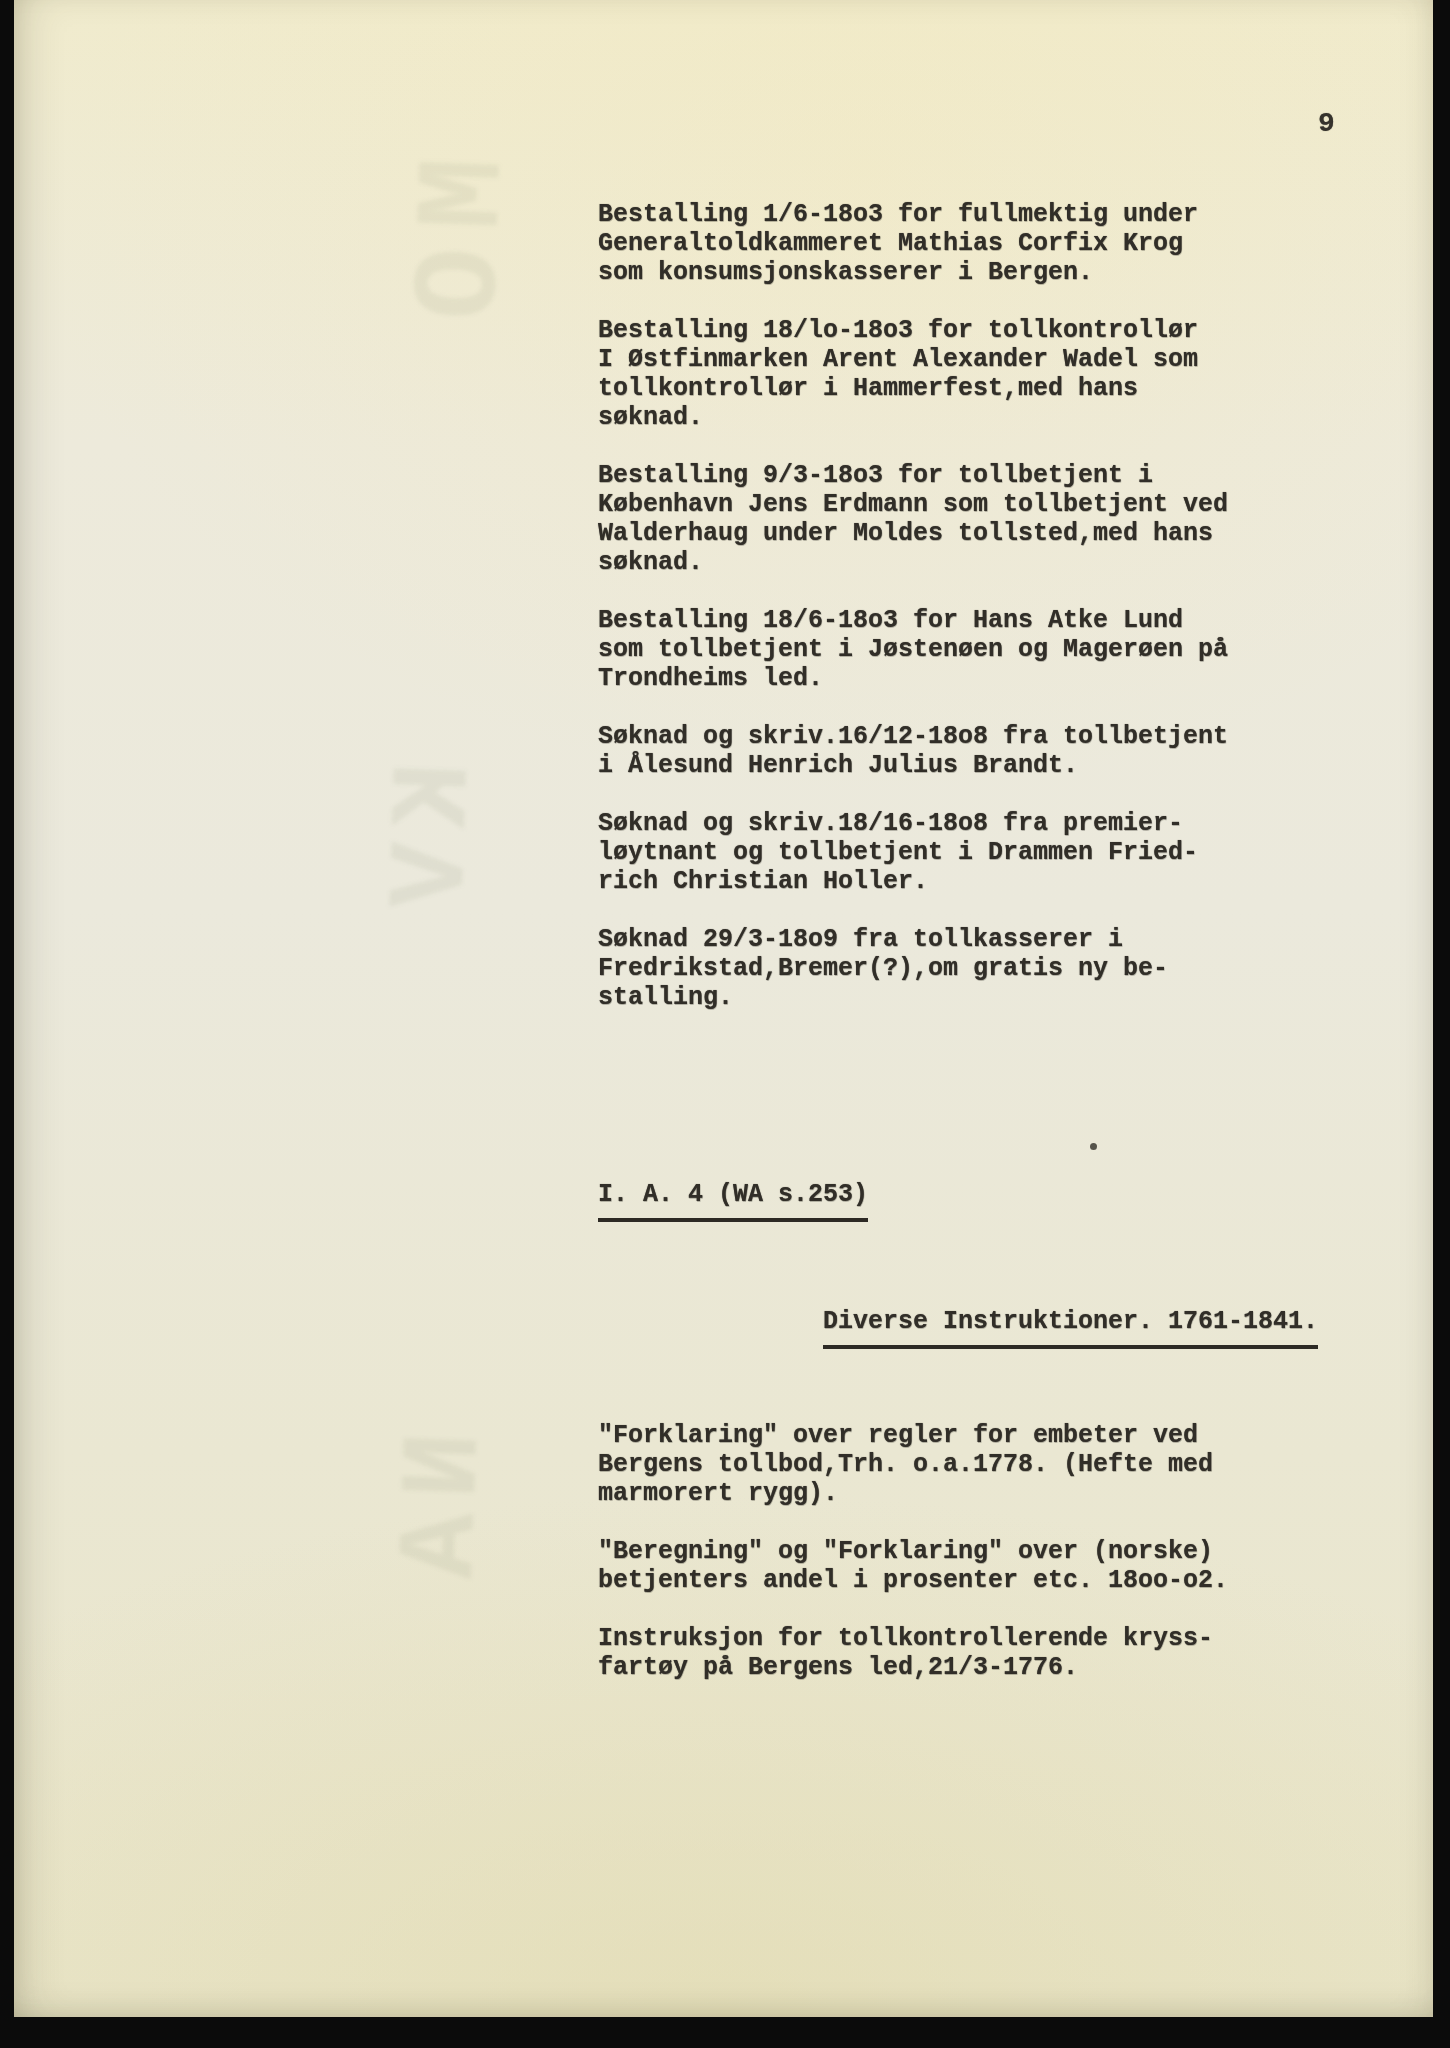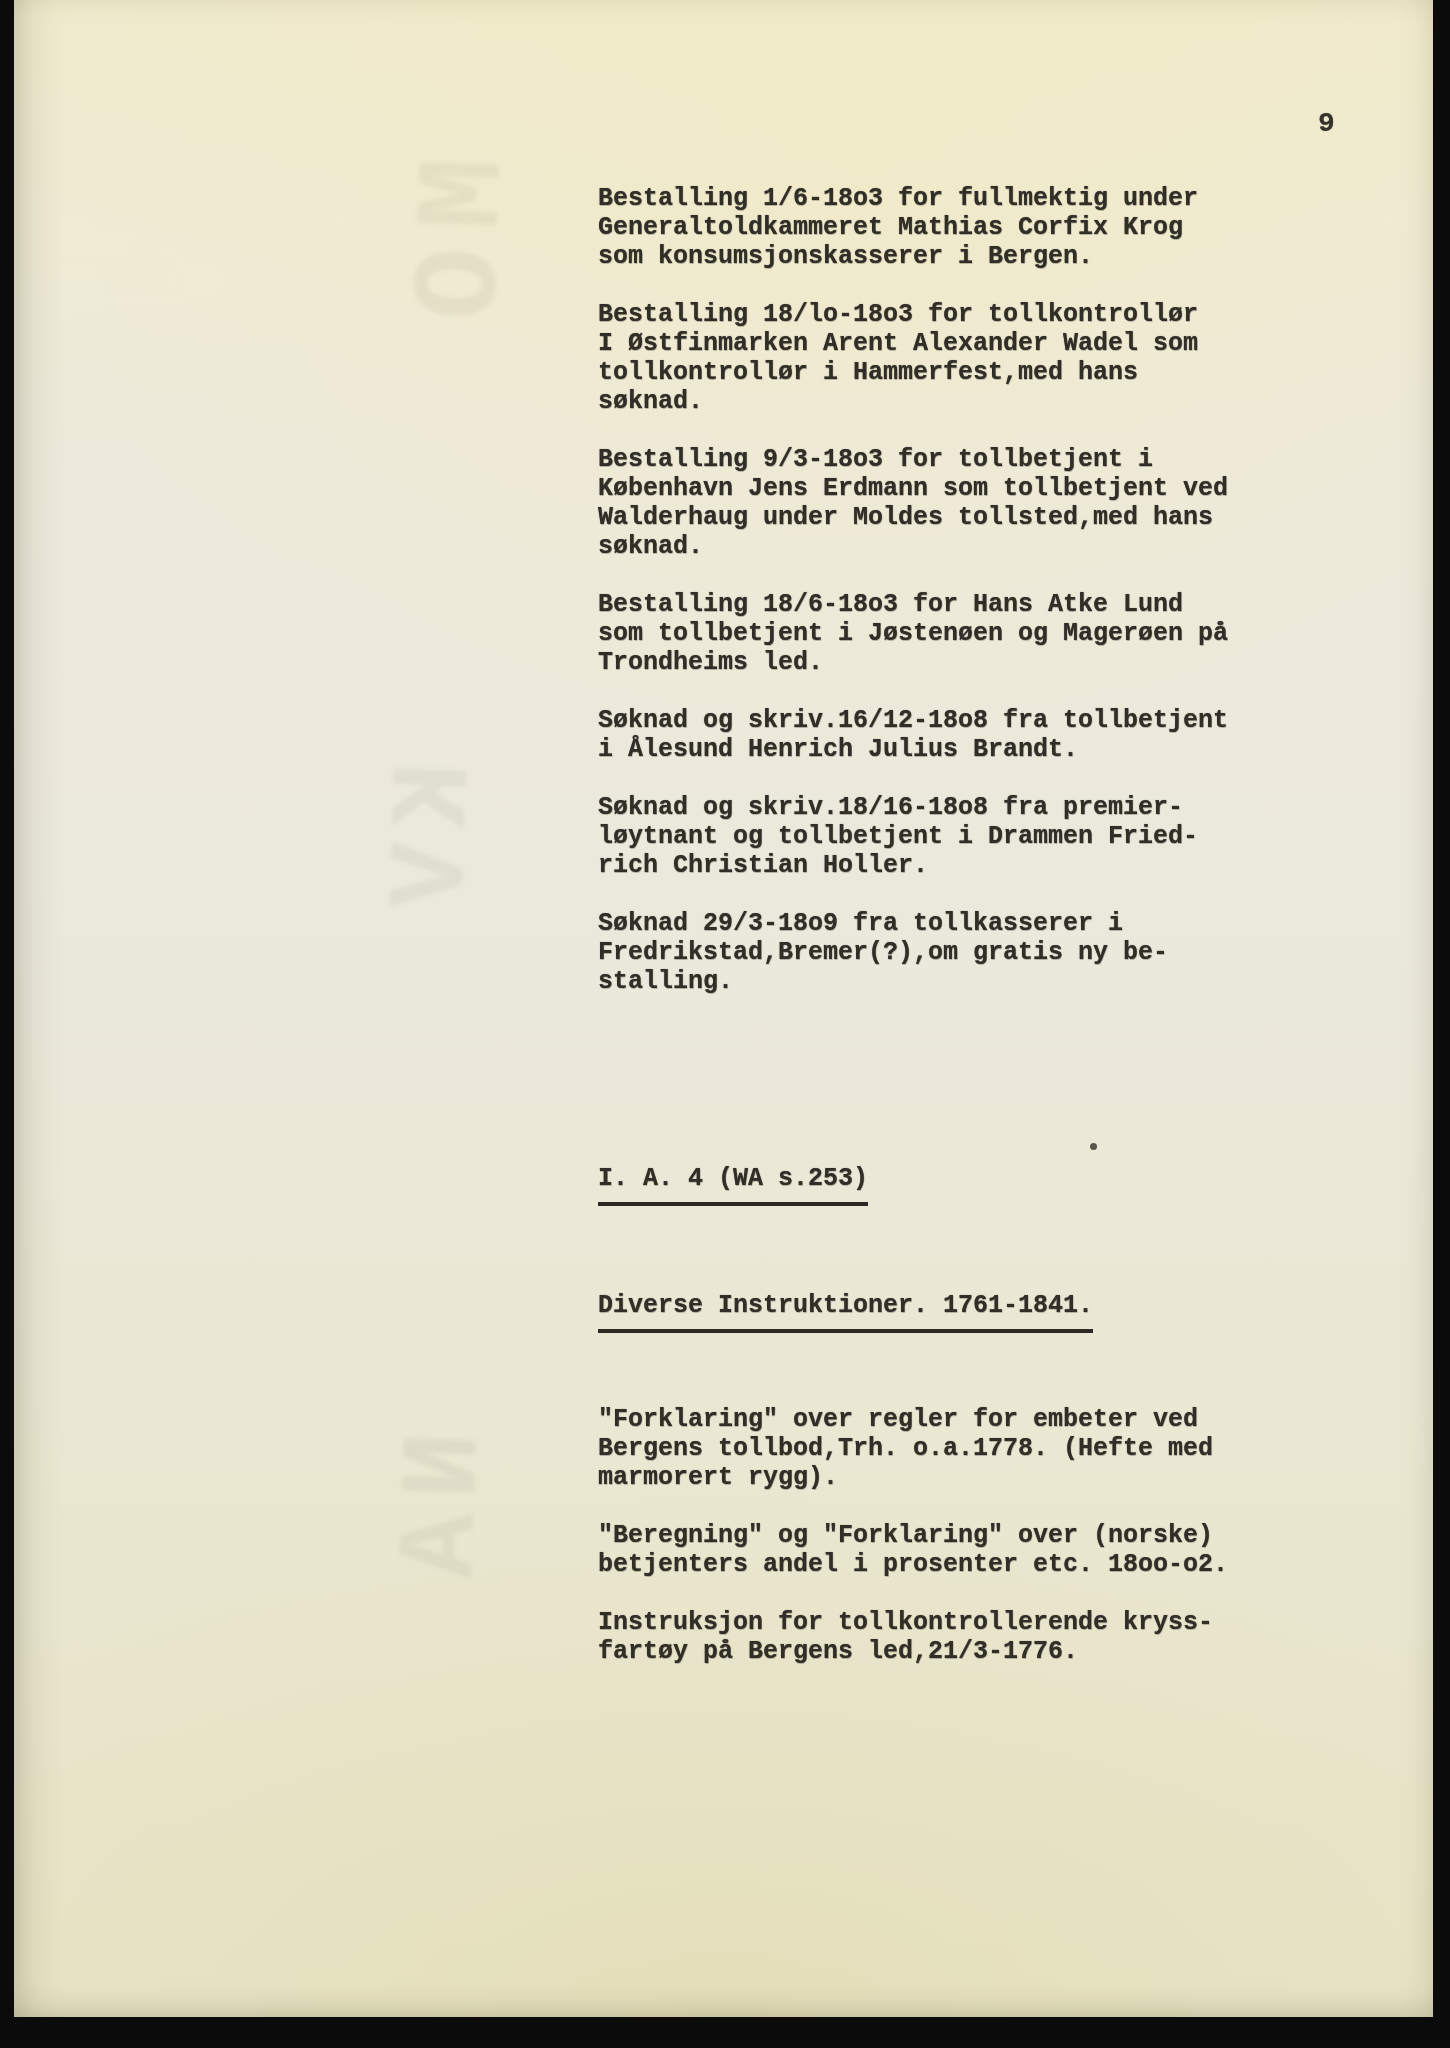--- a/index.html
+++ b/index.html
@@ -50,34 +50,34 @@
     position: absolute;
     left: 1304px;
     top: 108px;
     font: bold 28px/32px "Liberation Mono", "DejaVu Sans Mono", monospace;
     color: #35322c;
     text-shadow: 0 0 1px rgba(53,50,44,0.6);
   }
   .content {
     position: absolute;
     left: 584px;
-    top: 184px;
+    top: 200px;
     width: 720px;
   }
   .typed {
     margin: 0 0 29px 0;
     font: bold 25px/29px "Liberation Mono", "DejaVu Sans Mono", monospace;
     color: #312e28;
     text-shadow: 0 0 1px rgba(49,46,40,0.65), 0.5px 0.5px 0 rgba(49,46,40,0.25);
     white-space: pre-line;
     letter-spacing: 0;
   }
   .heading-block { margin: 0; }
   .heading1 { margin-top: 168px; margin-bottom: 0; }
-  .heading2 { margin-top: 85px;  margin-bottom: 0; }
+  .heading2 { margin-top: 85px;  margin-bottom: 0; text-align: right; }
   .underlined {
     display: inline-block;
     border-bottom: 4px solid #2d2a24;
     padding-bottom: 9px;
   }
   .instr-first { margin-top: 72px; }
   
   .speck {
     position: absolute;
     left: 1076px;

